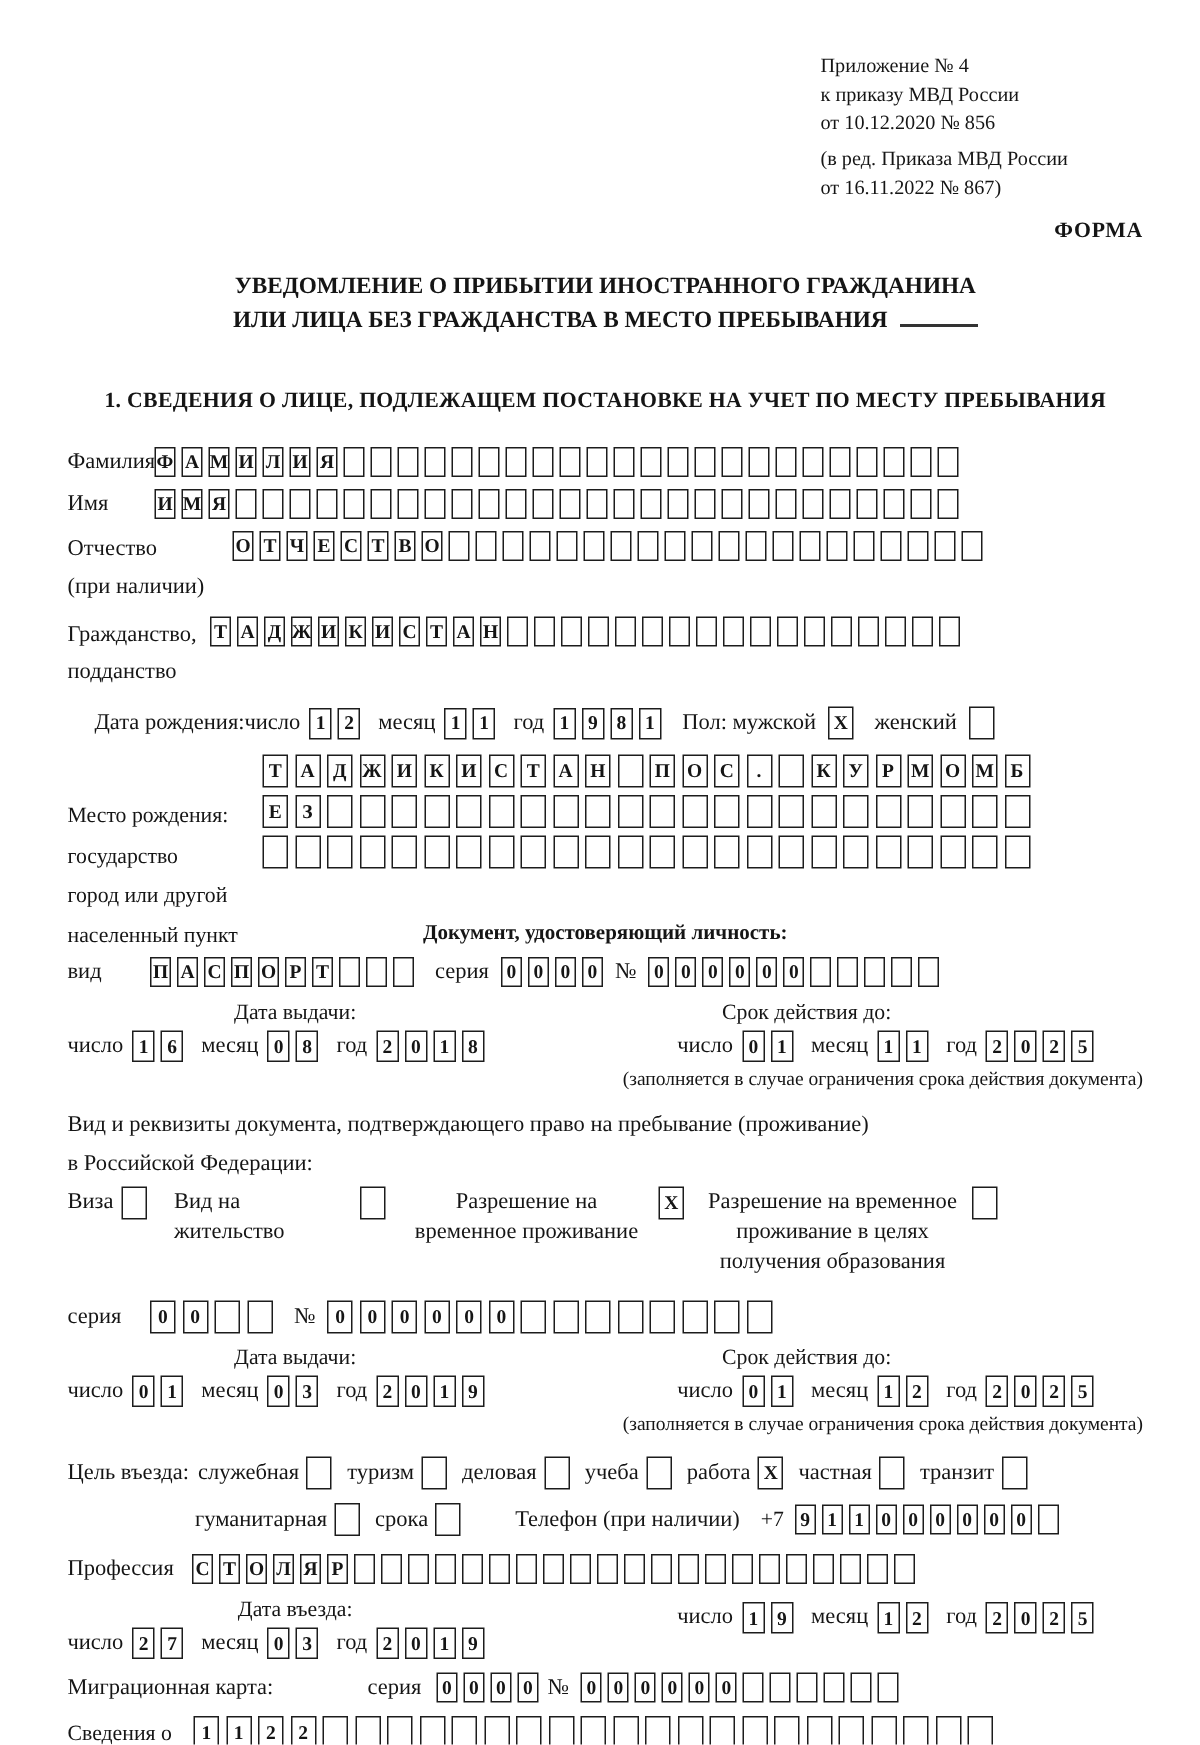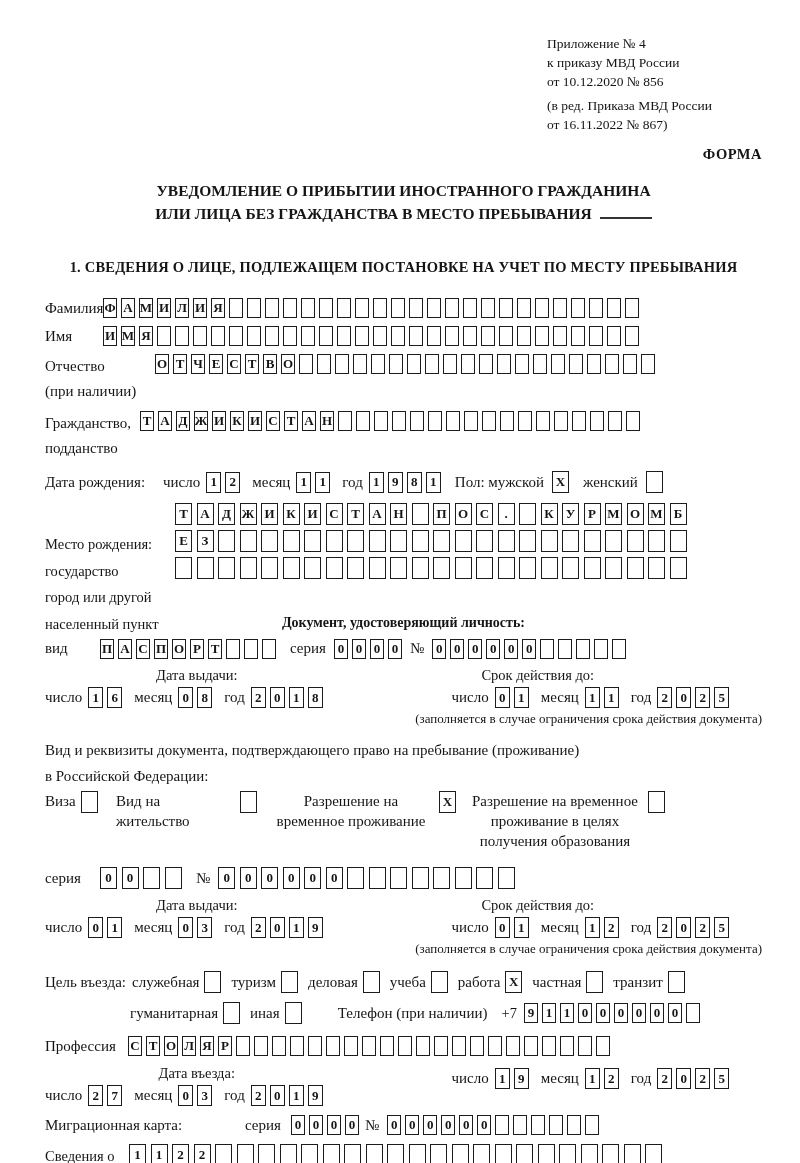--- a/index.html
+++ b/index.html
@@ -244,21 +244,21 @@
         <span class="box"></span>
         <span class="box"></span>
         <span class="box"></span>
         <span class="box"></span>
         <span class="box"></span>
         <span class="box"></span>
         <span class="box"></span>
       </div>
   </div>
 
-  <div class="frow" style="align-items:center; margin-top:10px;">
+  <div class="frow" style="align-items:center; margin-top:10px;text-align:right;">
     <div class="lbl" style="width:118px;">Дата рождения:</div>
     <div class="date-line" style="margin-top:0;">
         <span class="dlbl">число</span>
         <span class="box">1</span>
         <span class="box">2</span>
         <span class="dlbl">месяц</span>
         <span class="box">1</span>
         <span class="box">1</span>
         <span class="dlbl">год</span>
         <span class="box">1</span>
@@ -355,21 +355,21 @@
           <span class="box wide"></span>
           <span class="box wide"></span>
           <span class="box wide"></span>
           <span class="box wide"></span>
           <span class="box wide"></span>
         </div>
     </div>
   </div>
 
   <div class="doc-head" style="margin-top:-22px;">Документ, удостоверяющий личность:</div>
-  <div class="frow" style="align-items:center;">
+  <div class="frow" style="">
     <div class="lbl" style="width:55px;">вид</div>
     <div class="boxes">
         <span class="box">П</span>
         <span class="box">А</span>
         <span class="box">С</span>
         <span class="box">П</span>
         <span class="box">О</span>
         <span class="box">Р</span>
         <span class="box">Т</span>
         <span class="box"></span>
@@ -556,21 +556,21 @@
       </span>
   </div>
   <div class="purpose2">
     <span style="width:85px;"></span>
     <span class="popts-row2" style="display:flex;align-items:center;">
         <span class="popt">
           <span class="olbl">гуманитарная</span>
           <span class="box cb"></span>
         </span>
         <span class="popt">
-          <span class="olbl">иная</span>
+          <span class="olbl">срока</span>
           <span class="box cb"></span>
         </span>
       </span>
     <span class="phone-lbl">Телефон (при наличии)</span>
     <span class="phone-prefix">+7</span>
     <div class="boxes">
         <span class="box">9</span>
         <span class="box">1</span>
         <span class="box">1</span>
         <span class="box">0</span>

